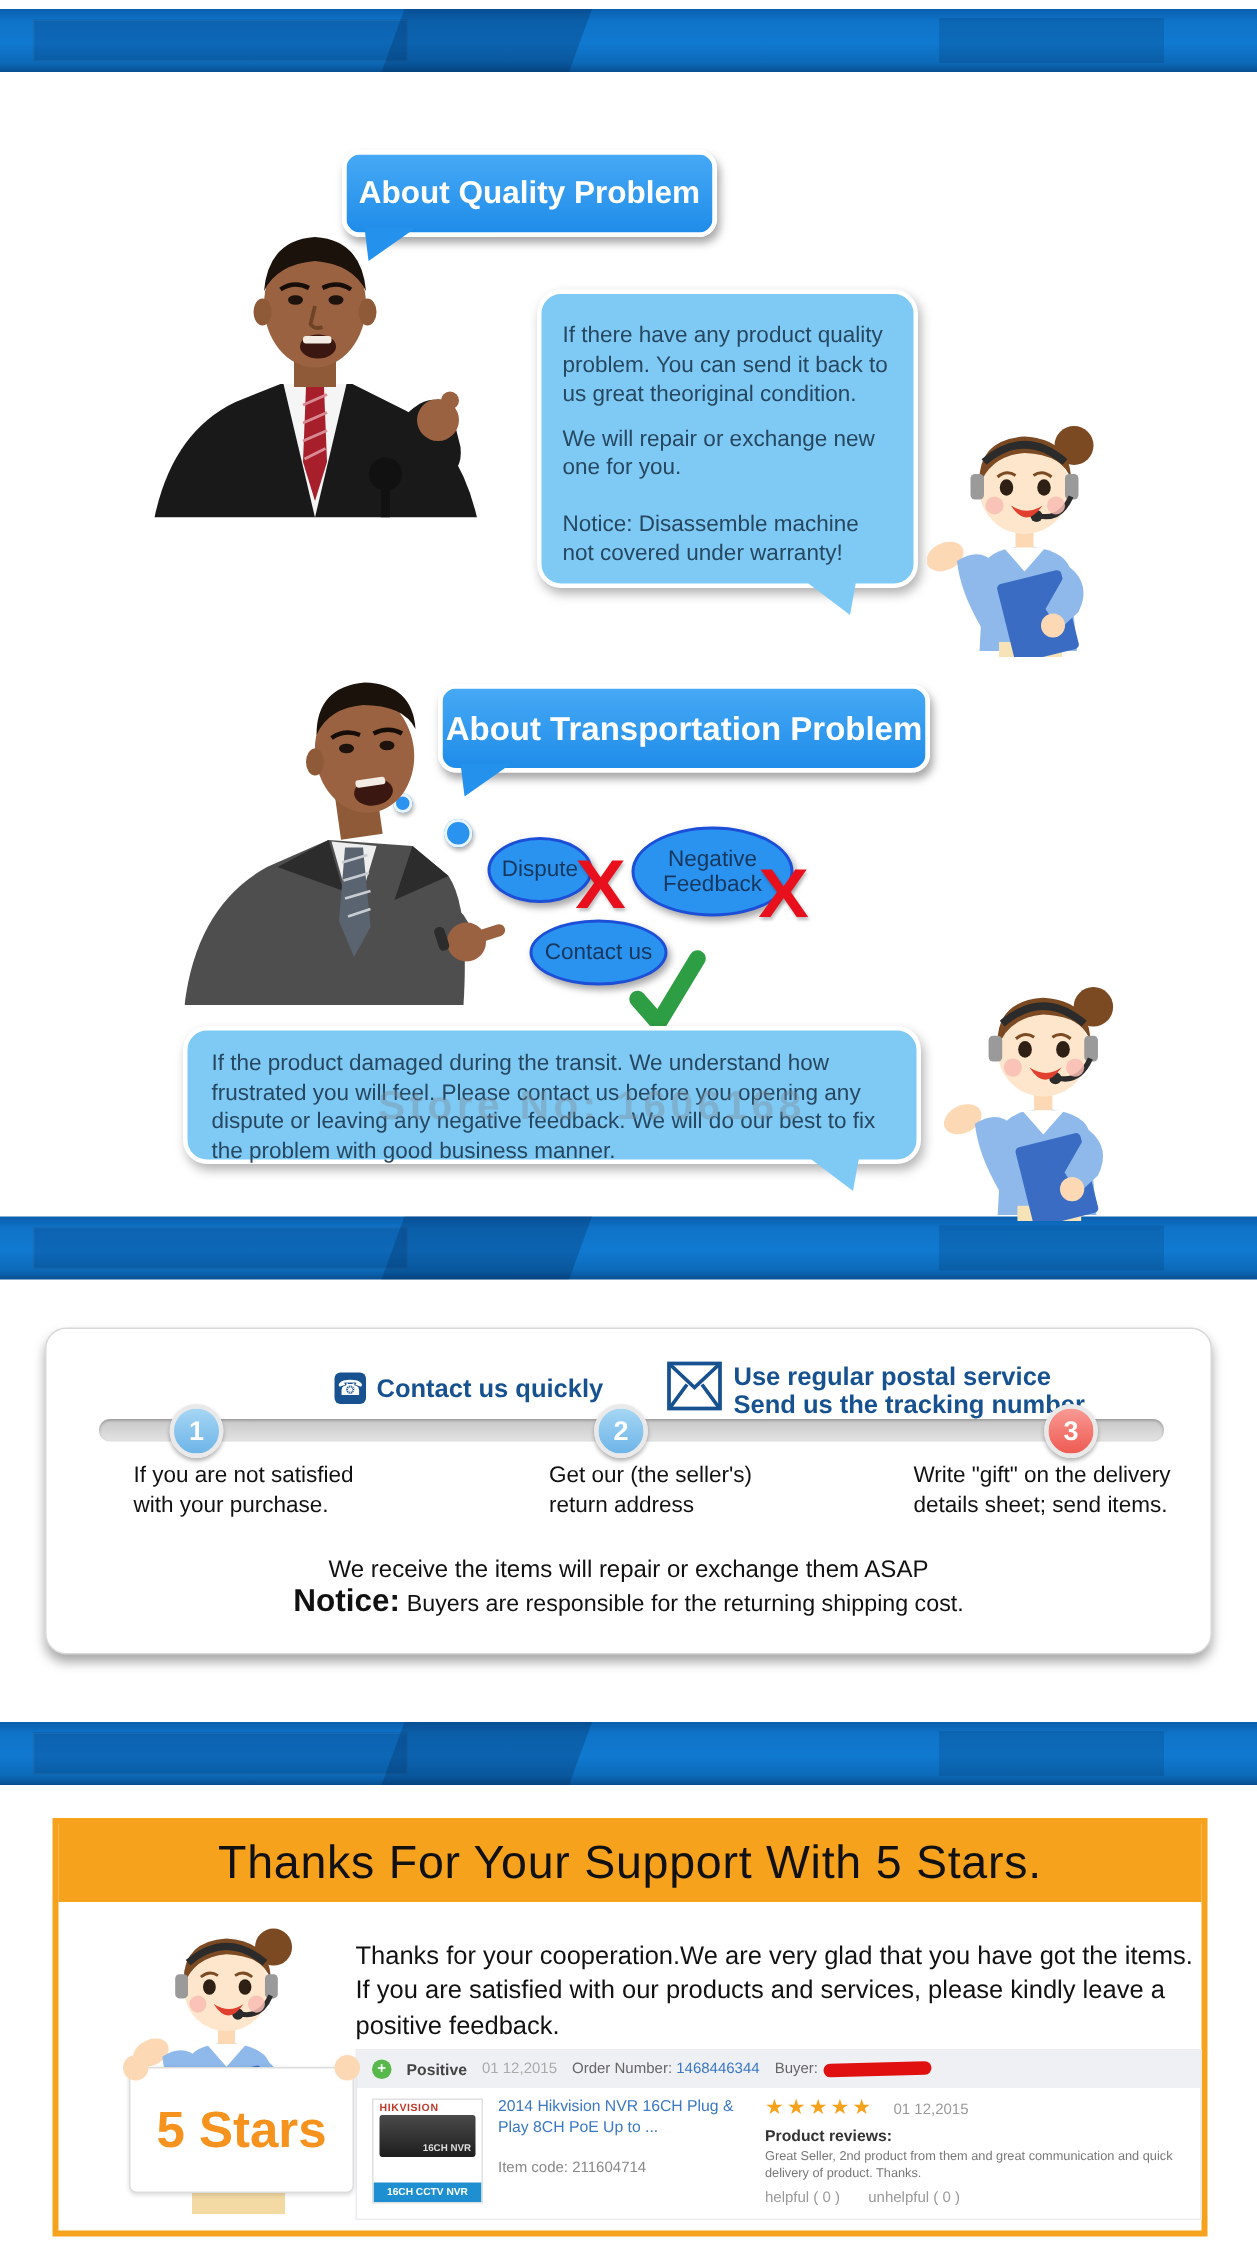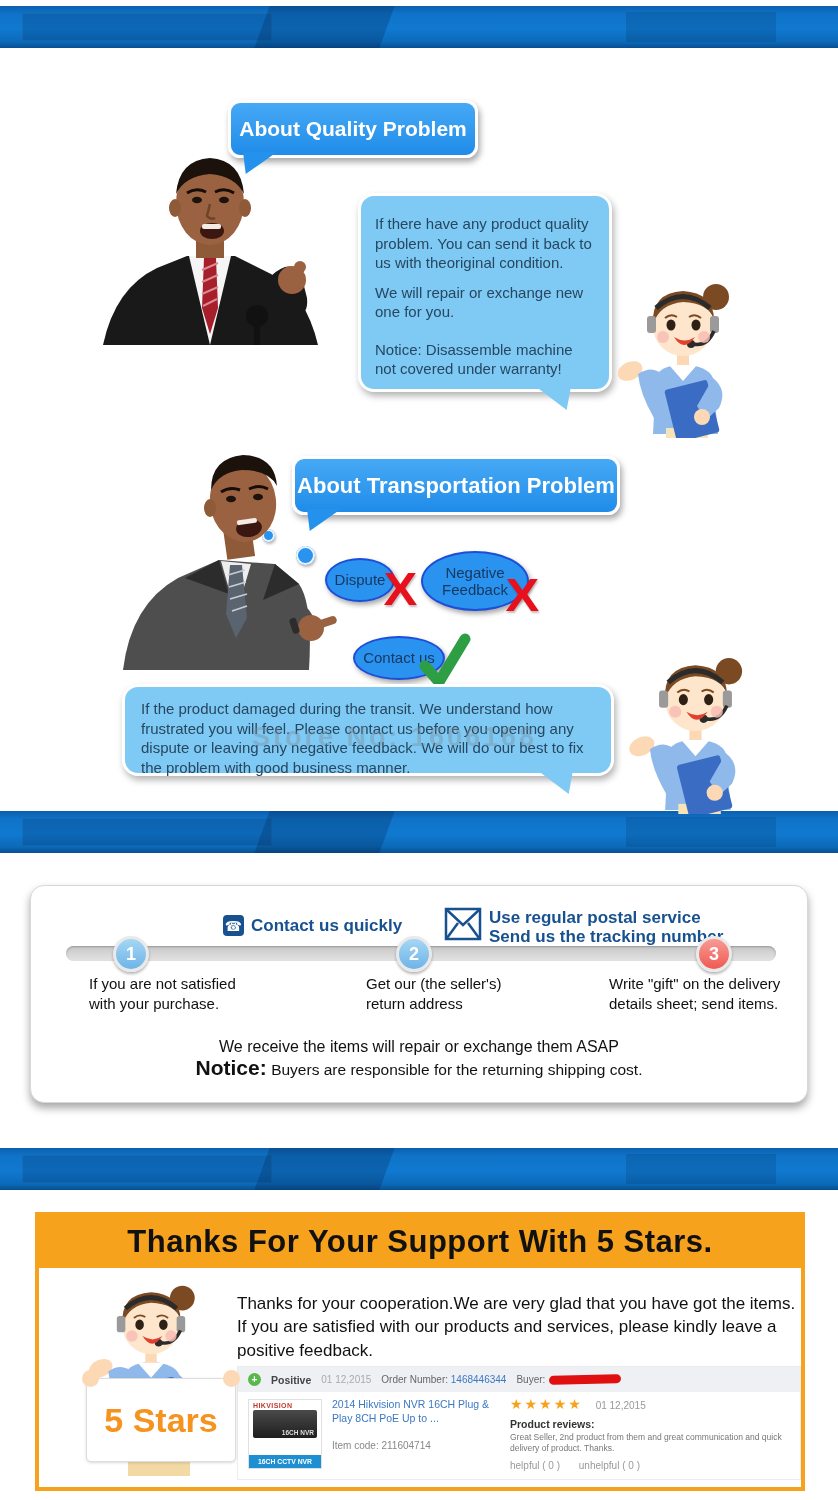--- a/index.html
+++ b/index.html
@@ -63,21 +63,21 @@
   .receive-line { position:absolute; left:0; right:0; top:152px; text-align:center; color:#111; font-size:16px; }
   .notice-line { position:absolute; left:0; right:0; top:170px; text-align:center; color:#111; }
   .notice-line .big { font-size:21px; font-weight:bold; }
   .notice-line .small { font-size:15.5px; }
 
   
   .thanks-box { position:absolute; left:35px; top:1212px; width:770px; height:279px;
     border:4px solid #f6a21d; background:#fff; }
   .thanks-header { position:absolute; left:0; right:0; top:0; height:52px; background:#f6a21d;
     display:flex; align-items:center; justify-content:center; }
-  .thanks-title { color:#111; font-size:31px; font-weight:bold; letter-spacing:.5px; }
+  .thanks-title { color:#111; font-size:31px; font-weight:normal; letter-spacing:.5px; }
   .thanks-msg { position:absolute; left:198px; top:76px; width:562px; color:#111;
     font-size:17px; line-height:1.38; }
   .sign { position:absolute; left:47px; top:162px; width:150px; height:84px; background:#fff;
     border:1px solid #ddd; border-radius:5px; box-shadow:0 1px 3px rgba(0,0,0,.15);
     display:flex; align-items:center; justify-content:center; z-index:3; }
   .sign::before,.sign::after { content:""; position:absolute; top:-9px; width:17px; height:17px;
     border-radius:50%; background:#fcd9b4; }
   .sign::before { left:-5px; } .sign::after { right:-5px; }
   .sign span { color:#f6921e; font-size:34px; font-weight:bold;text-align:center; }
   .pedestal { position:absolute; left:89px; top:244px; width:62px; height:16px; background:#f3d9a4; }
@@ -186,21 +186,21 @@
     <ellipse cx="127" cy="83" rx="12" ry="8" fill="#3a1711"></ellipse>
     <rect x="117" y="76" width="19" height="5" rx="2" fill="#f2ece4"></rect>
     <circle cx="172" cy="168" r="11" fill="#111"></circle>
     <rect x="169" y="176" width="6" height="21" fill="#111"></rect>
     <path d="M186,128 Q205,110 216,126 L222,150 Q224,168 208,170 L192,160 Z" fill="#191919"></path>
     <circle cx="207" cy="132" r="14" fill="#9a6240"></circle>
     <circle cx="215" cy="119" r="6" fill="#9a6240"></circle>
   </svg>
 
   <div class="text-bubble" style="left:358px; top:193px; width:254px; height:199px; padding:18px 14px">
-    <p>If there have any product quality problem. You can send it back to us with theoriginal condition.</p>
+    <p>If there have any product quality problem. You can send it back to us great theoriginal condition.</p>
     <p style="margin-top:10px">We will repair or exchange new one for you.</p>
     <p style="margin-top:18px">Notice: Disassemble machine not covered under warranty!</p>
     <span class="tail"></span>
   </div>
 
   <svg class="agent-svg" style="left:618px; top:278px" width="130" height="160">
       <use href="#agent" xlink:href="#agent"></use>
     </svg>
 
   <div class="title-bubble" style="left:292px; top:456px; width:328px; height:59px; font-size:22px; z-index:4">
@@ -238,21 +238,21 @@
     <span>Dispute</span>
   </div>
   <span class="xmark" style="left:385px; top:562px">X</span>
 
   <div class="oval" style="left:421px; top:551px; width:108px; height:60px">
     <span>Negative</span>
     <span>Feedback</span>
   </div>
   <span class="xmark" style="left:507px; top:568px">X</span>
 
-  <div class="oval" style="left:353px; top:636px; width:92px; height:44px">
+  <div class="oval" style="left:353px; top:613px; width:92px; height:44px">
     <span>Contact us</span>
   </div>
   <svg class="illus" style="left:418px; top:632px; z-index:5" width="54" height="58" viewBox="0 0 54 58">
     <path d="M7,34 L21,50 L47,7" stroke="#2e9e44" stroke-width="11" fill="none" stroke-linecap="round" stroke-linejoin="round"></path>
   </svg>
 
   <div class="text-bubble" style="left:122px; top:684px; width:492px; height:92px; padding:12px 16px; z-index:5">
     <p>If the product damaged during the transit. We understand how frustrated you will feel. Please contact us before you opening any dispute or leaving any negative feedback. We will do our best to fix the problem with good business manner.</p>
     <span class="tail"></span>
   </div>

